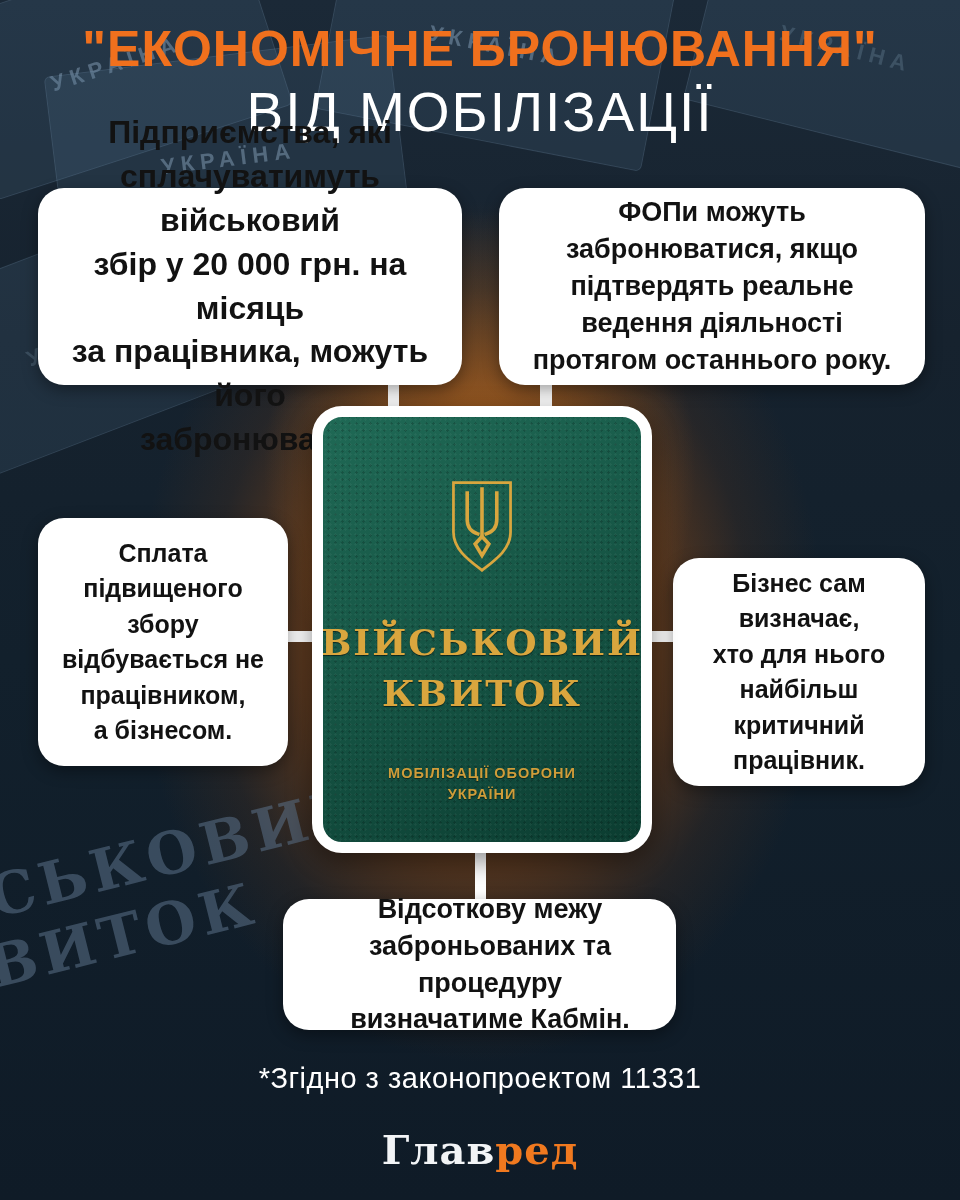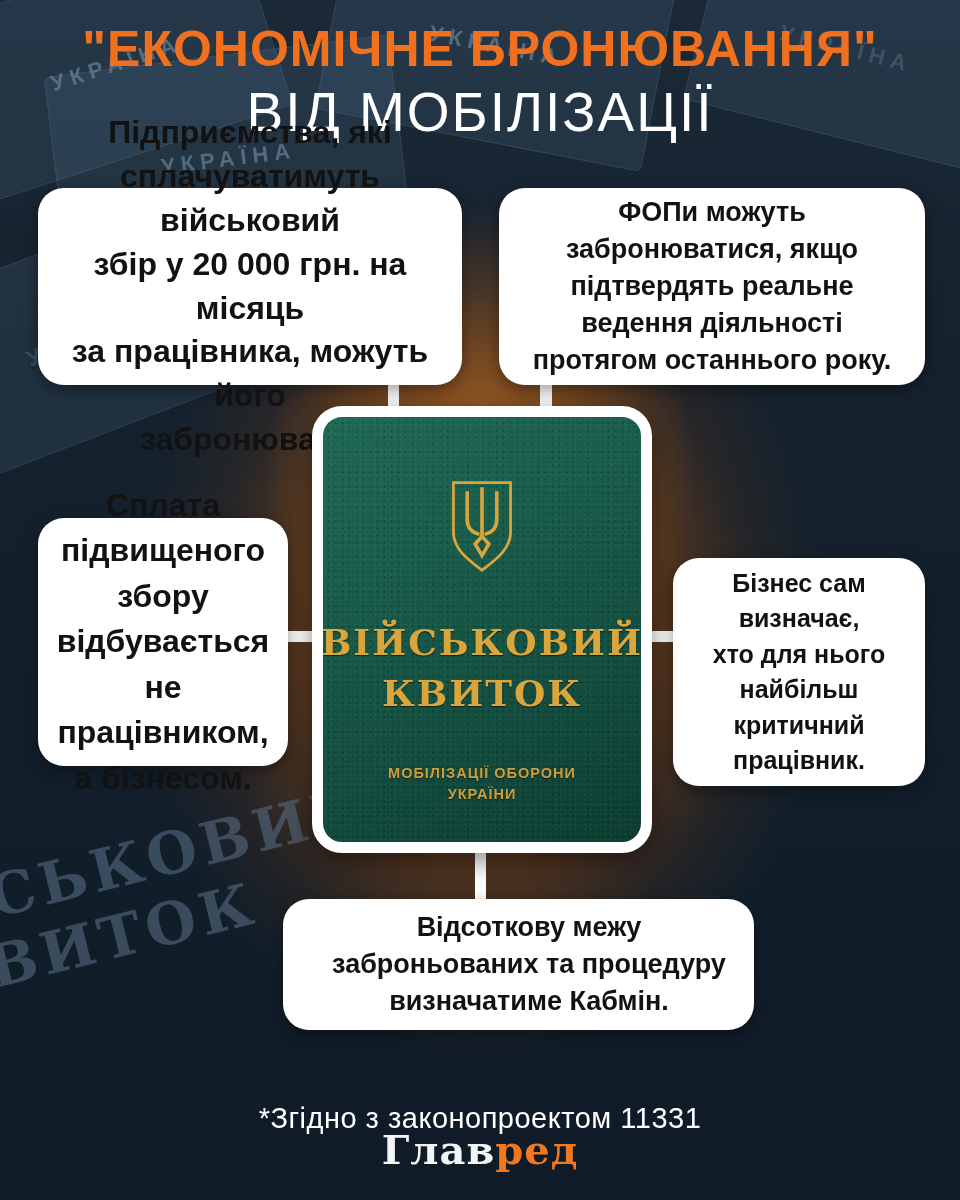--- a/index.html
+++ b/index.html
@@ -29,23 +29,23 @@
     color:#f0701d;font-weight:bold;font-size:50px;letter-spacing:1px;}
   .title2{position:absolute;left:0;top:80px;width:960px;text-align:center;
     color:#ffffff;font-weight:normal;font-size:55px;letter-spacing:2px;}
   
   .card{position:absolute;background:#ffffff;border-radius:26px;
     display:flex;align-items:center;justify-content:center;text-align:center;
     color:#121212;font-weight:bold;white-space:pre-line;
     box-shadow:0 5px 16px rgba(0,0,0,.38);padding:6px 10px;box-sizing:border-box;}
   .card-tl{left:38px;top:188px;width:424px;height:197px;font-size:32px;line-height:1.37;}
   .card-tr{left:499px;top:188px;width:426px;height:197px;font-size:27px;line-height:1.37;}
-  .card-ml{left:38px;top:518px;width:250px;height:248px;font-size:32px;line-height:1.42;}
+  .card-ml{left:38px;top:518px;width:250px;height:248px;font-size:25px;line-height:1.42;}
   .card-mr{left:673px;top:518px;width:252px;height:228px;font-size:25px;line-height:1.42;margin-top:40px;}
-  .card-bot{left:283px;top:899px;width:471px;height:131px;font-size:27px;line-height:1.36;padding-left:31px;}
+  .card-bot{left:283px;top:899px;width:393px;height:131px;font-size:27px;line-height:1.36;padding-left:31px;}
   
   .conn{position:absolute;background:#ffffff;border-radius:2px;}
   .c1{left:388px;top:383px;width:11px;height:30px;}
   .c2{left:540px;top:383px;width:12px;height:30px;}
   .c3{left:285px;top:631px;width:32px;height:11px;}
   .c4{left:644px;top:631px;width:32px;height:11px;}
   .c5{left:475px;top:846px;width:11px;height:58px;}
   
   .book{position:absolute;left:312px;top:406px;width:340px;height:447px;
     box-sizing:border-box;border:11px solid #ffffff;border-radius:30px;
@@ -60,21 +60,21 @@
     align-items:center;}
   .emblem{margin-top:62px;}
   .book-title{margin-top:42px;text-align:center;white-space:pre-line;
     font-family:"DejaVu Serif",serif;font-weight:bold;font-size:36px;line-height:1.42;
     color:#d9a63e;letter-spacing:2px;text-shadow:0 1px 1px rgba(0,0,0,.55);}
   .ministry{position:absolute;left:0;right:0;bottom:36px;text-align:center;white-space:pre-line;
     font-weight:bold;font-size:14.5px;line-height:1.5;color:#cf9d3a;letter-spacing:1px;
     text-shadow:0 1px 1px rgba(0,0,0,.5);}
   
   .footnote{position:absolute;left:0;top:1062px;width:960px;text-align:center;
-    color:#ffffff;font-size:29px;font-weight:500;letter-spacing:.5px;margin-top:40px;}
+    color:#ffffff;font-size:29px;font-weight:500;letter-spacing:.5px;}
   .logo{position:absolute;left:0;top:1126px;width:960px;text-align:center;
     font-family:"DejaVu Serif",serif;font-weight:bold;font-size:40px;letter-spacing:1px;}
   .logo .lg1{color:#f2f4f6;}
   .logo .lg2{color:#f0791f;}
 </style>
 </head>
 <body>
 
 <div class="stage">
 

